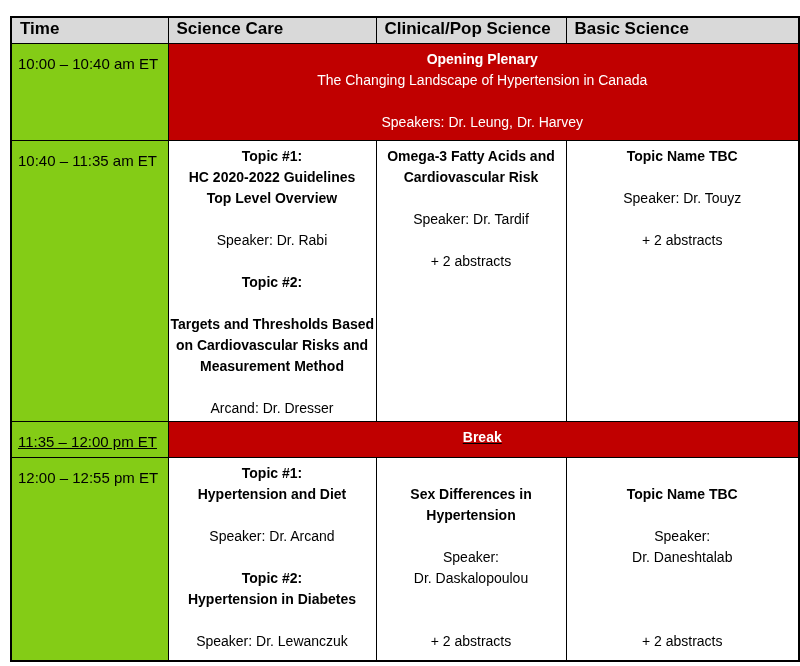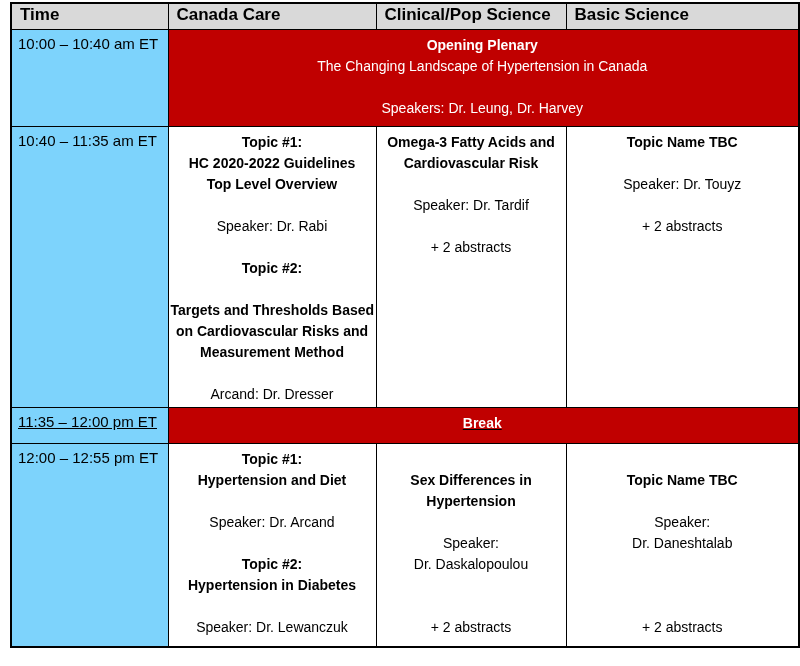--- a/index.html
+++ b/index.html
@@ -12,21 +12,21 @@
     color: #000;
     overflow: hidden;
   }
   :root {
     --red: #C00000;
     --header-gray: #D9D9D9;
   }
   table.schedule {
     position: absolute;
     left: 10px;
-    top: 2px;
+    top: 16px;
     width: 788px;
     border-collapse: collapse;
     table-layout: fixed;
     border: 2px solid #000;
   }
   col.c-time    { width: 157px; }
   col.c-primary { width: 208px; }
   col.c-clin    { width: 190px; }
   col.c-basic   { width: 233px; }
 
@@ -44,23 +44,23 @@
   th {
     background: var(--header-gray);
     text-align: left;
     font-size: 17px;
     font-weight: bold;
     padding: 1px 4px 1px 8px;
     white-space: nowrap;
   }
   td.time-cell {
     font-size: 15px;
-    padding: 5px 2px 2px 6px;
+    padding: 11px 2px 2px 6px;
     white-space: nowrap;
-    background: #7dd3fc;
+    background: #84cc16;
   }
   td.content-cell {
     text-align: center;
     font-size: 14px;
     padding: 5px 2px 2px 2px;
   }
   td.red-cell {
     background: var(--red);
     color: #fff;
     text-align: center;
@@ -80,21 +80,21 @@
 <table class="schedule">
   <colgroup>
     <col class="c-time">
     <col class="c-primary">
     <col class="c-clin">
     <col class="c-basic">
   </colgroup>
   <thead>
     <tr class="h-header">
       <th>Time</th>
-      <th>Canada Care</th>
+      <th>Science Care</th>
       <th>Clinical/Pop Science</th>
       <th>Basic Science</th>
     </tr>
   </thead>
   <tbody>
     <tr class="h-row1">
       <td class="time-cell">10:00 – 10:40 am ET</td>
       <td class="red-cell" colspan="3">
           <div class="line bold">Opening Plenary</div>
           <div class="line">The Changing Landscape of Hypertension in Canada</div>

